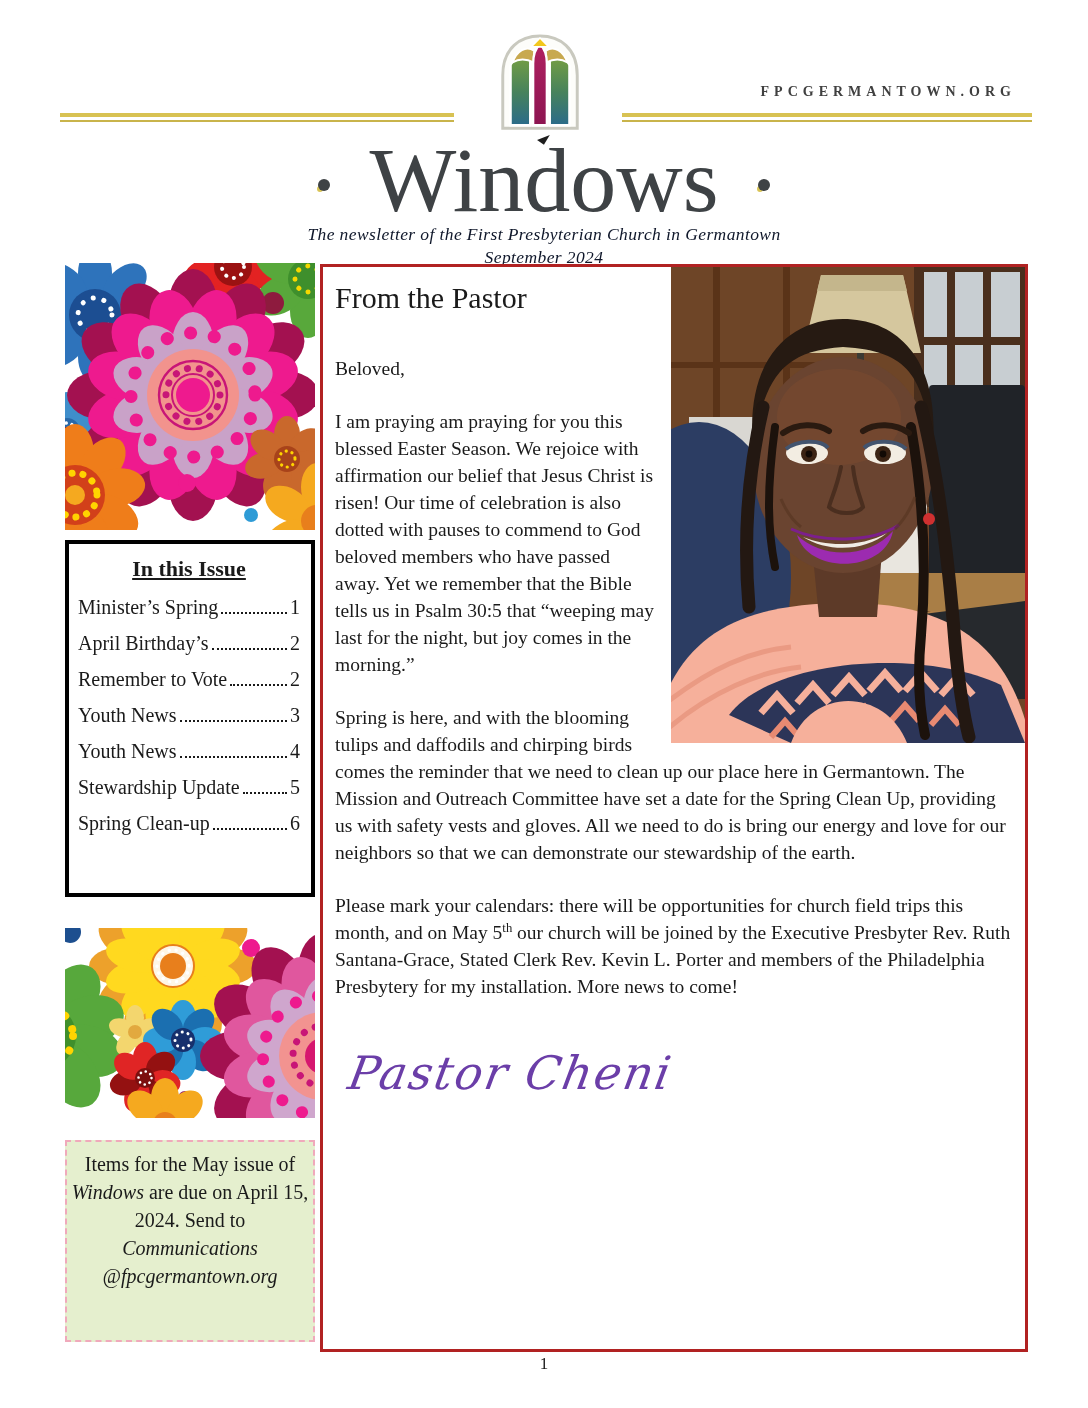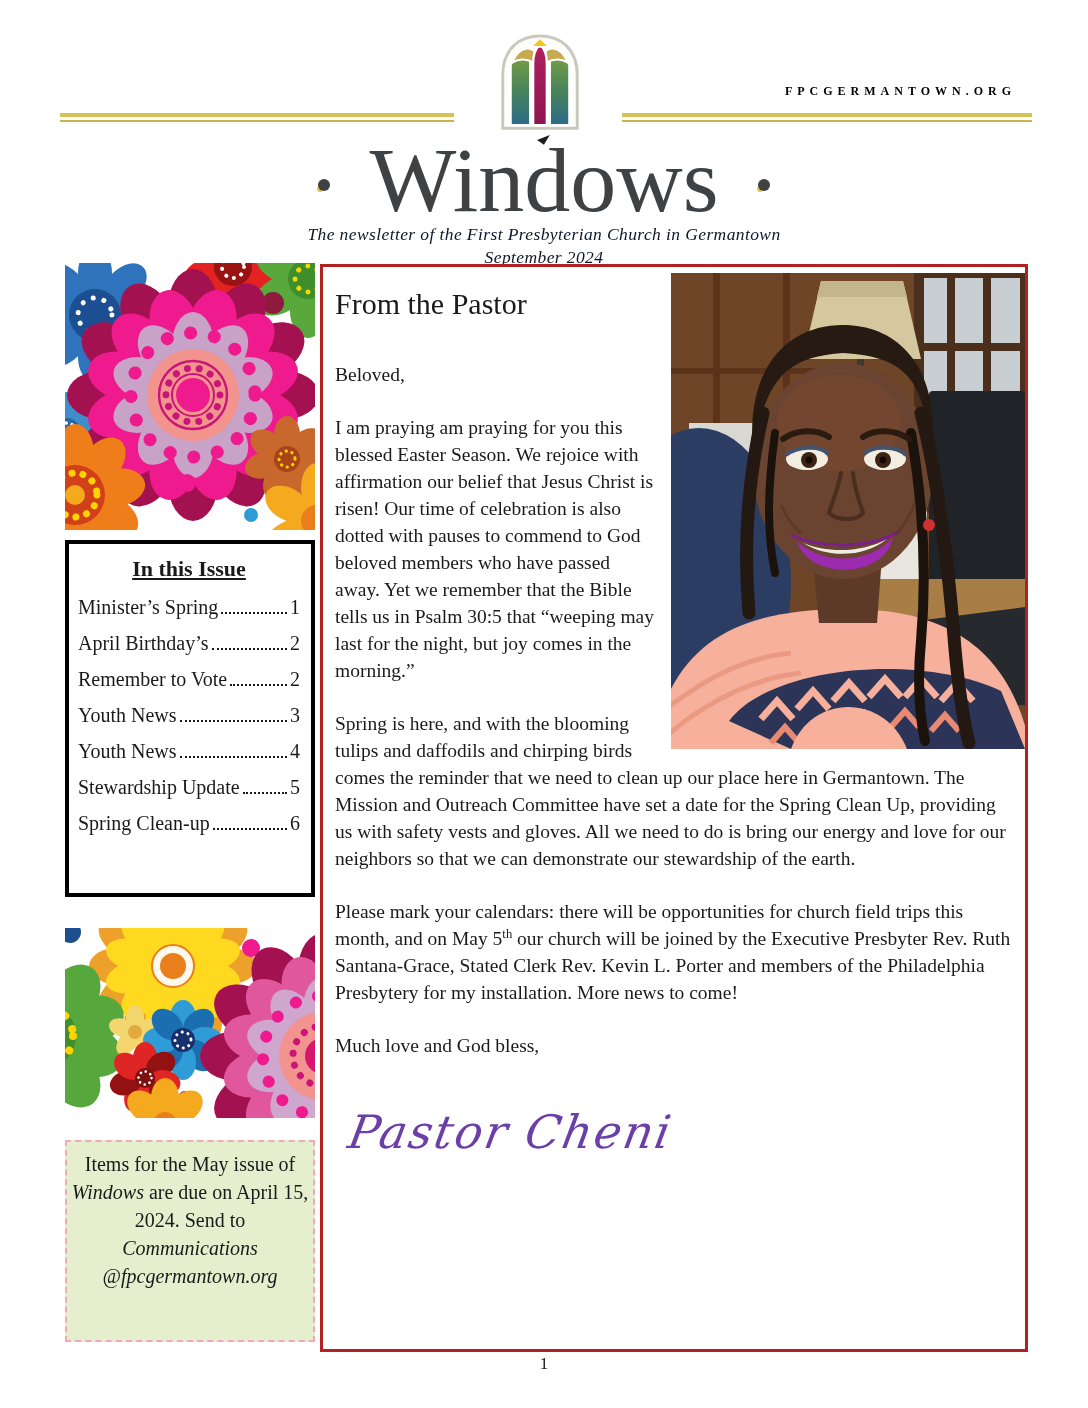--- a/index.html
+++ b/index.html
@@ -1,22 +1,22 @@
 <!DOCTYPE html>
 <html><head>
 <meta charset="utf-8">
 <style>
   html,body{margin:0;padding:0;background:#fff;}
   .page{position:relative;width:1088px;height:1408px;background:#ffffff;
         font-family:"Liberation Serif", serif;color:#1a1a1a;overflow:hidden;}
 
   
   .logo-wrap{position:absolute;left:491px;top:30px;width:98px;height:118px;}
-  .site-url{position:absolute;top:84px;right:72px;font-size:12px;font-weight:600;
-            letter-spacing:5px;color:#000000;}
+  .site-url{position:absolute;top:84px;right:72px;font-size:14px;font-weight:600;
+            letter-spacing:5px;color:#404040;}
   .gold-line{position:absolute;height:3px;border-top:4px solid #d8c253;
              border-bottom:2px solid #c9b44b;background:transparent;}
   .gold-left{left:60px;top:113px;width:394px;}
   .gold-right{left:622px;top:113px;width:410px;}
 
   .title-row{position:absolute;top:134px;left:0;width:100%;display:flex;
              align-items:center;justify-content:center;gap:40px;}
   .newsletter-title{font-size:92px;font-weight:400;color:#3e4245;margin:0;line-height:1.0;}
   .title-dot{width:12px;height:12px;border-radius:50%;background:#3e4245;
              box-shadow:-4px 4px 0 -3px #d9c455;margin-top:10px;}
@@ -38,21 +38,21 @@
   .toc-leader{flex:1;border-bottom:2.6px dotted #1a1a1a;margin:0 3px 5px 3px;min-width:10px;}
 
   .notice{position:absolute;left:65px;top:1140px;width:250px;height:202px;box-sizing:border-box;
           background:#e5efce;border:2px dashed #f0a9bb;text-align:center;
           font-size:20px;line-height:28px;padding:8px 2px;}
   .notice p{margin:0;}
   .notice .notice-email{font-style:italic;}
 
   
   .main-box{position:absolute;left:320px;top:264px;width:708px;height:1088px;box-sizing:border-box;
-            border:3px solid #b12222;background:#fff;padding:6px 10px;}
+            border:3px solid #b12222;background:#fff;padding:0 10px;}
   .pastor-photo{float:right;width:354px;height:476px;margin:0 -10px 14px 16px;}
   .pastor-photo svg{display:block;}
   .letter-heading{font-size:30px;font-weight:400;margin:14px 0 0 2px;}
   .main-box p{font-size:19.5px;line-height:27px;margin:26px 0 0 2px;}
   .salutation{margin-top:40px !important;}
   .signature{display:inline-block;margin:46px 0 0 16px;font-family:"DejaVu Serif", serif;
              font-style:italic;font-size:46px;color:#6b3ea8;letter-spacing:2px;
              transform:skewX(-10deg);}
   sup{font-size:0.65em;line-height:0;}
 
@@ -529,19 +529,18 @@
 
         <circle cx="258" cy="252" r="6" fill="#d03030"></circle>
       </svg>
     </div>
 
     <h2 class="letter-heading">From the Pastor</h2>
     <p class="salutation">Beloved,</p>
     <p>I am praying am praying for you this blessed Easter Season. We rejoice with affirmation our belief that Jesus Christ is risen! Our time of celebration is also dotted with pauses to commend to God beloved members who have passed away. Yet we remember that the Bible tells us in Psalm 30:5 that “weeping may last for the night, but joy comes in the morning.”</p>
     <p>Spring is here, and with the blooming tulips and daffodils and chirping birds comes the reminder that we need to clean up our place here in Germantown. The Mission and Outreach Committee have set a date for the Spring Clean Up, providing us with safety vests and gloves. All we need to do is bring our energy and love for our neighbors so that we can demonstrate our stewardship of the earth.</p>
     <p><span>Please mark your calendars: there will be opportunities for church field trips this month, and on May 5</span><sup>th</sup><span> our church will be joined by the Executive Presbyter Rev. Ruth Santana-Grace, Stated Clerk Rev. Kevin L. Porter and members of the Philadelphia Presbytery for my installation. More news to come!</span></p>
-    <p class="closing">Much love and God bless,</p>
     <div class="signature">Pastor Cheni</div>
   </div>
 
   <div class="page-number">1</div>
 
 </div>
 
 </body></html>

